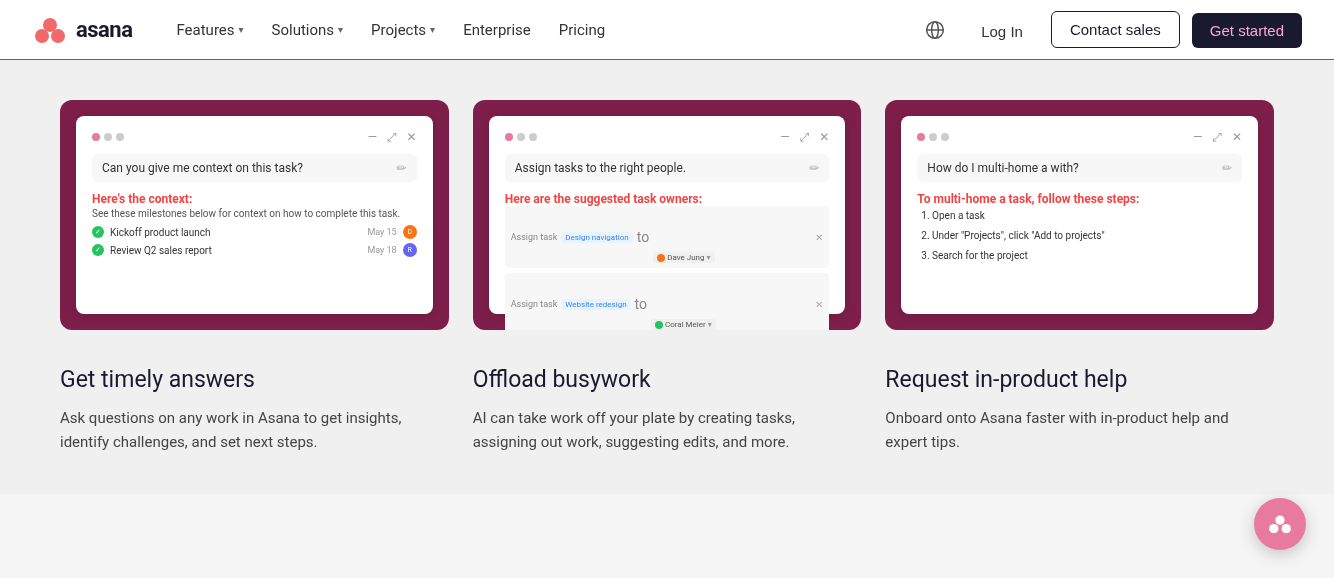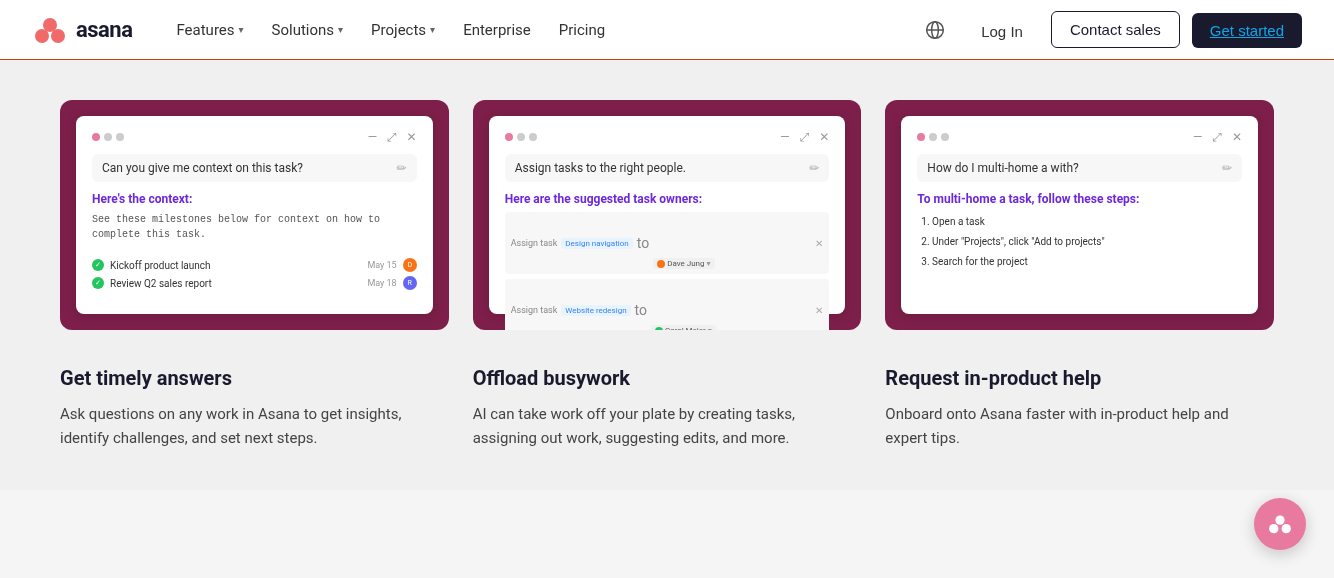--- a/index.html
+++ b/index.html
@@ -92,28 +92,27 @@
       color: #1a1a2e;
       padding: 9px 18px;
       border: 1.5px solid #1a1a2e;
       background: transparent;
       cursor: pointer;
       border-radius: 6px;
       font-weight: 500;
     }
     .get-started-btn {
       font-size: 15px;
-      color: #0ea5e9;
+      color: #f9a8d4;
       padding: 9px 18px;
       border: none;
       background: #1a1a2e;
       cursor: pointer;
       border-radius: 6px;
       font-weight: 500;
-      text-decoration: underline;
     }
 
     
     .main-content {
       padding: 40px 60px 40px;
       background: #f0f0f0;
     }
 
     
     .cards-row {
@@ -176,29 +175,28 @@
       margin-bottom: 10px;
       display: flex;
       align-items: center;
       justify-content: space-between;
     }
     .edit-icon { color: #aaa; font-size: 12px; }
 
     .answer-heading {
       font-size: 12px;
       font-weight: 700;
-      color: #6d28d9;
-      margin-bottom: 6px;
+      color: #ef4444;
+      margin-bottom: 0;
     }
     .answer-text {
       font-size: 10px;
       color: #555;
       line-height: 1.5;
-      margin-bottom: 16px;
-      font-family: Liberation Mono, monospace;
+      margin-bottom: 4px;
     }
 
     .task-item {
       display: flex;
       align-items: center;
       gap: 6px;
       font-size: 10px;
       color: #333;
       margin-bottom: 4px;
     }
@@ -306,22 +304,22 @@
 
     
     .features-row {
       display: flex;
       gap: 24px;
     }
     .feature-item {
       flex: 1;
     }
     .feature-title {
-      font-size: 20px;
-      font-weight: 700;
+      font-size: 23px;
+      font-weight: 400;
       color: #1a1a2e;
       margin-bottom: 12px;
       line-height: 1.2;
     }
     .feature-desc {
       font-size: 15px;
       color: #444;
       line-height: 1.6;
     }
 

